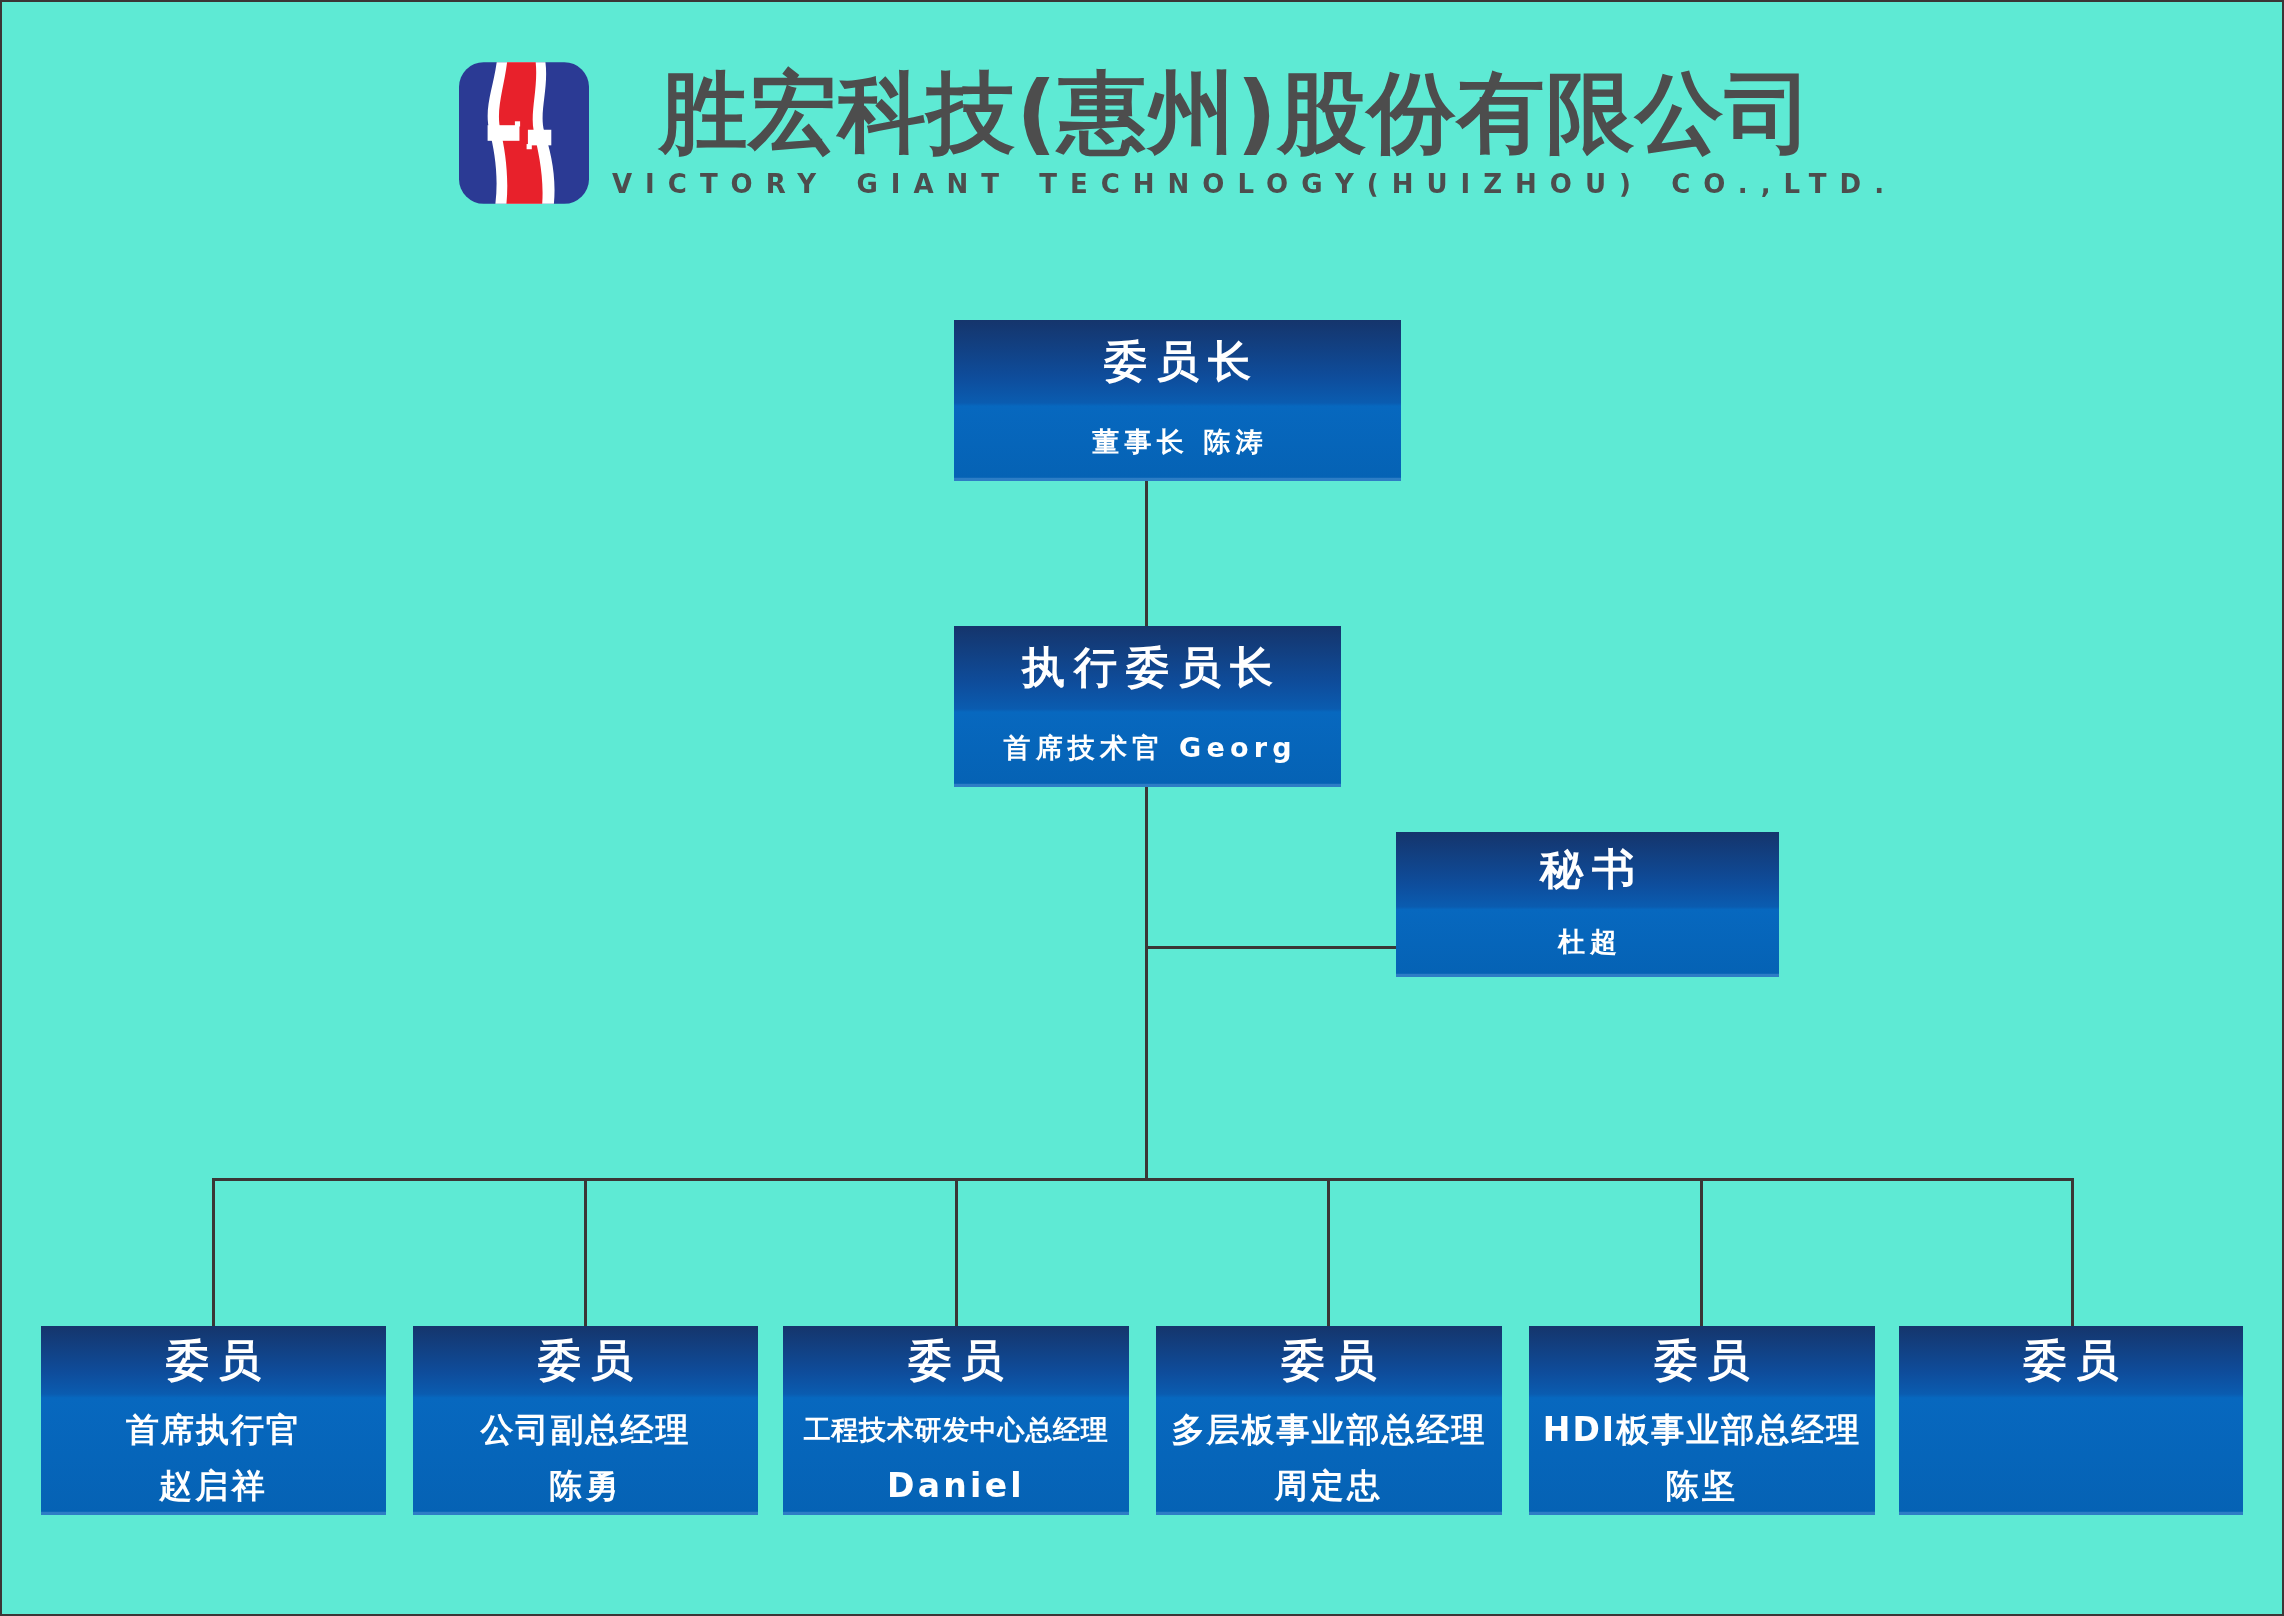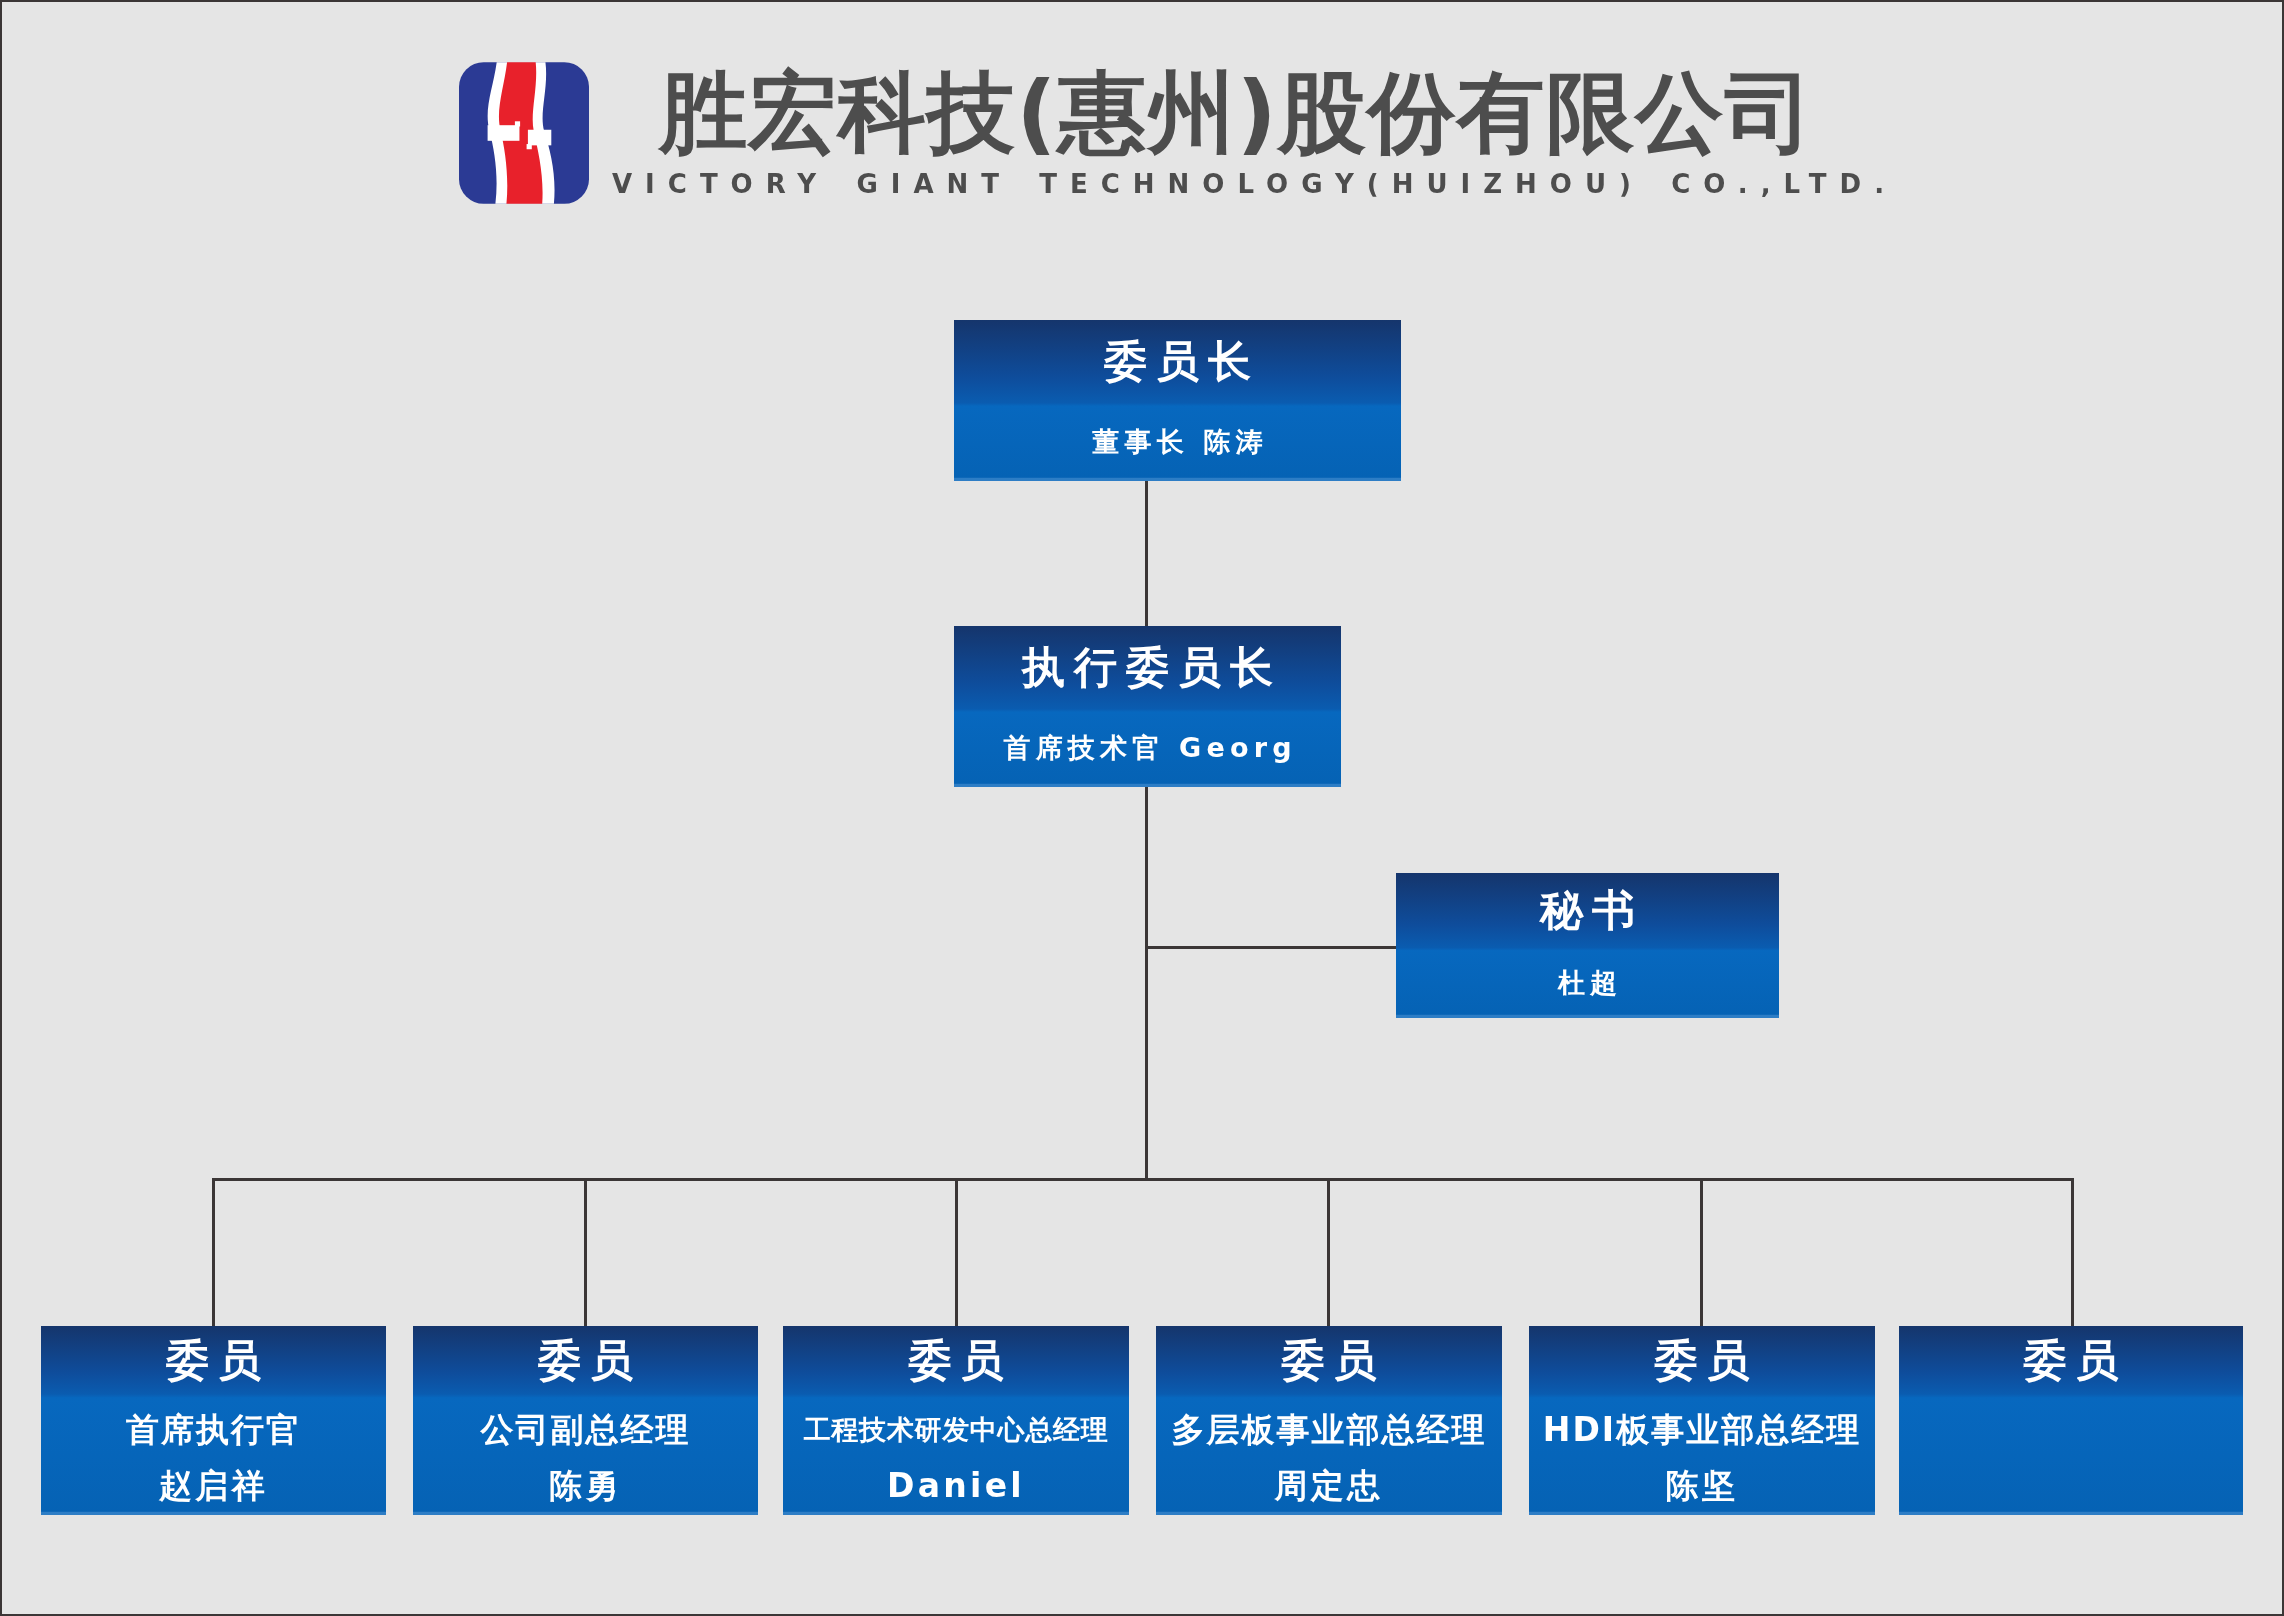--- a/index.html
+++ b/index.html
@@ -6,21 +6,21 @@
     --canvas-border:#3b3636;
     --header-text:#4d4d4d;
     --connector:#3b3636;
     --g1:#15356c; --g2:#0e4d9c; --g3:#0a5cb0; --g4:#0768bf; --g5:#0562b4;
     --box-text:#ffffff;
     --logo-blue:#2b3a94; --logo-red:#e8212b; --logo-white:#ffffff;
   }
   *{margin:0;padding:0;box-sizing:border-box;}
   html,body{width:2284px;height:1616px;background:#ffffff;overflow:hidden;}
   body{font-family:"DejaVu Sans","Liberation Sans",sans-serif;}
-  .canvas{position:relative;width:2284px;height:1616px;background:#e5e5e5;}
+  .canvas{position:relative;width:2284px;height:1616px;background:#5eead4;}
   .frame{position:absolute;inset:0;border:2.6px solid var(--canvas-border);pointer-events:none;z-index:5;}
 
   
   .logo{position:absolute;left:459px;top:62px;width:130px;height:142px;}
   .title-cn{
     position:absolute;left:612px;top:57px;width:1249px;height:111px;
     font-size:88px;font-weight:bold;color:var(--header-text);
     text-align:center;line-height:111px;letter-spacing:1.3px;white-space:nowrap;
   }
   .title-en{
@@ -50,21 +50,21 @@
   .node.low .nt{height:37%;}
   .nbody{flex:1;display:flex;flex-direction:column;align-items:center;justify-content:center;}
   .ns{font-size:27px;font-weight:bold;letter-spacing:5.2px;text-indent:5.2px;white-space:nowrap;}
   .role{font-size:33px;font-weight:bold;letter-spacing:2px;line-height:44px;white-space:nowrap;}
   .role.small{font-size:27px;letter-spacing:0.7px;}
   .person{font-size:33px;font-weight:bold;letter-spacing:3.3px;line-height:44px;white-space:nowrap;margin-top:12px;}
 
   
   #n-chairman      {left:954px;top:320px; width:447px;height:161px;}
   #n-exec-chairman {left:954px;top:626px; width:387px;height:161px;}
-  #n-secretary     {left:1396px;top:873px;width:383px;height:145px;}
+  #n-secretary     {left:1396px;top:832px;width:383px;height:145px;}
   #n-member1{left:41px;  top:1326px;width:345px;height:189px;}
   #n-member2{left:413px; top:1326px;width:345px;height:189px;}
   #n-member3{left:783px;top:1326px;width:346px;height:189px;}
   #n-member4{left:1156px;top:1326px;width:346px;height:189px;}
   #n-member5{left:1529px;top:1326px;width:346px;height:189px;}
   #n-member6{left:1899px;top:1326px;width:344px;height:189px;}
 </style>
 </head>
 <body>
 

